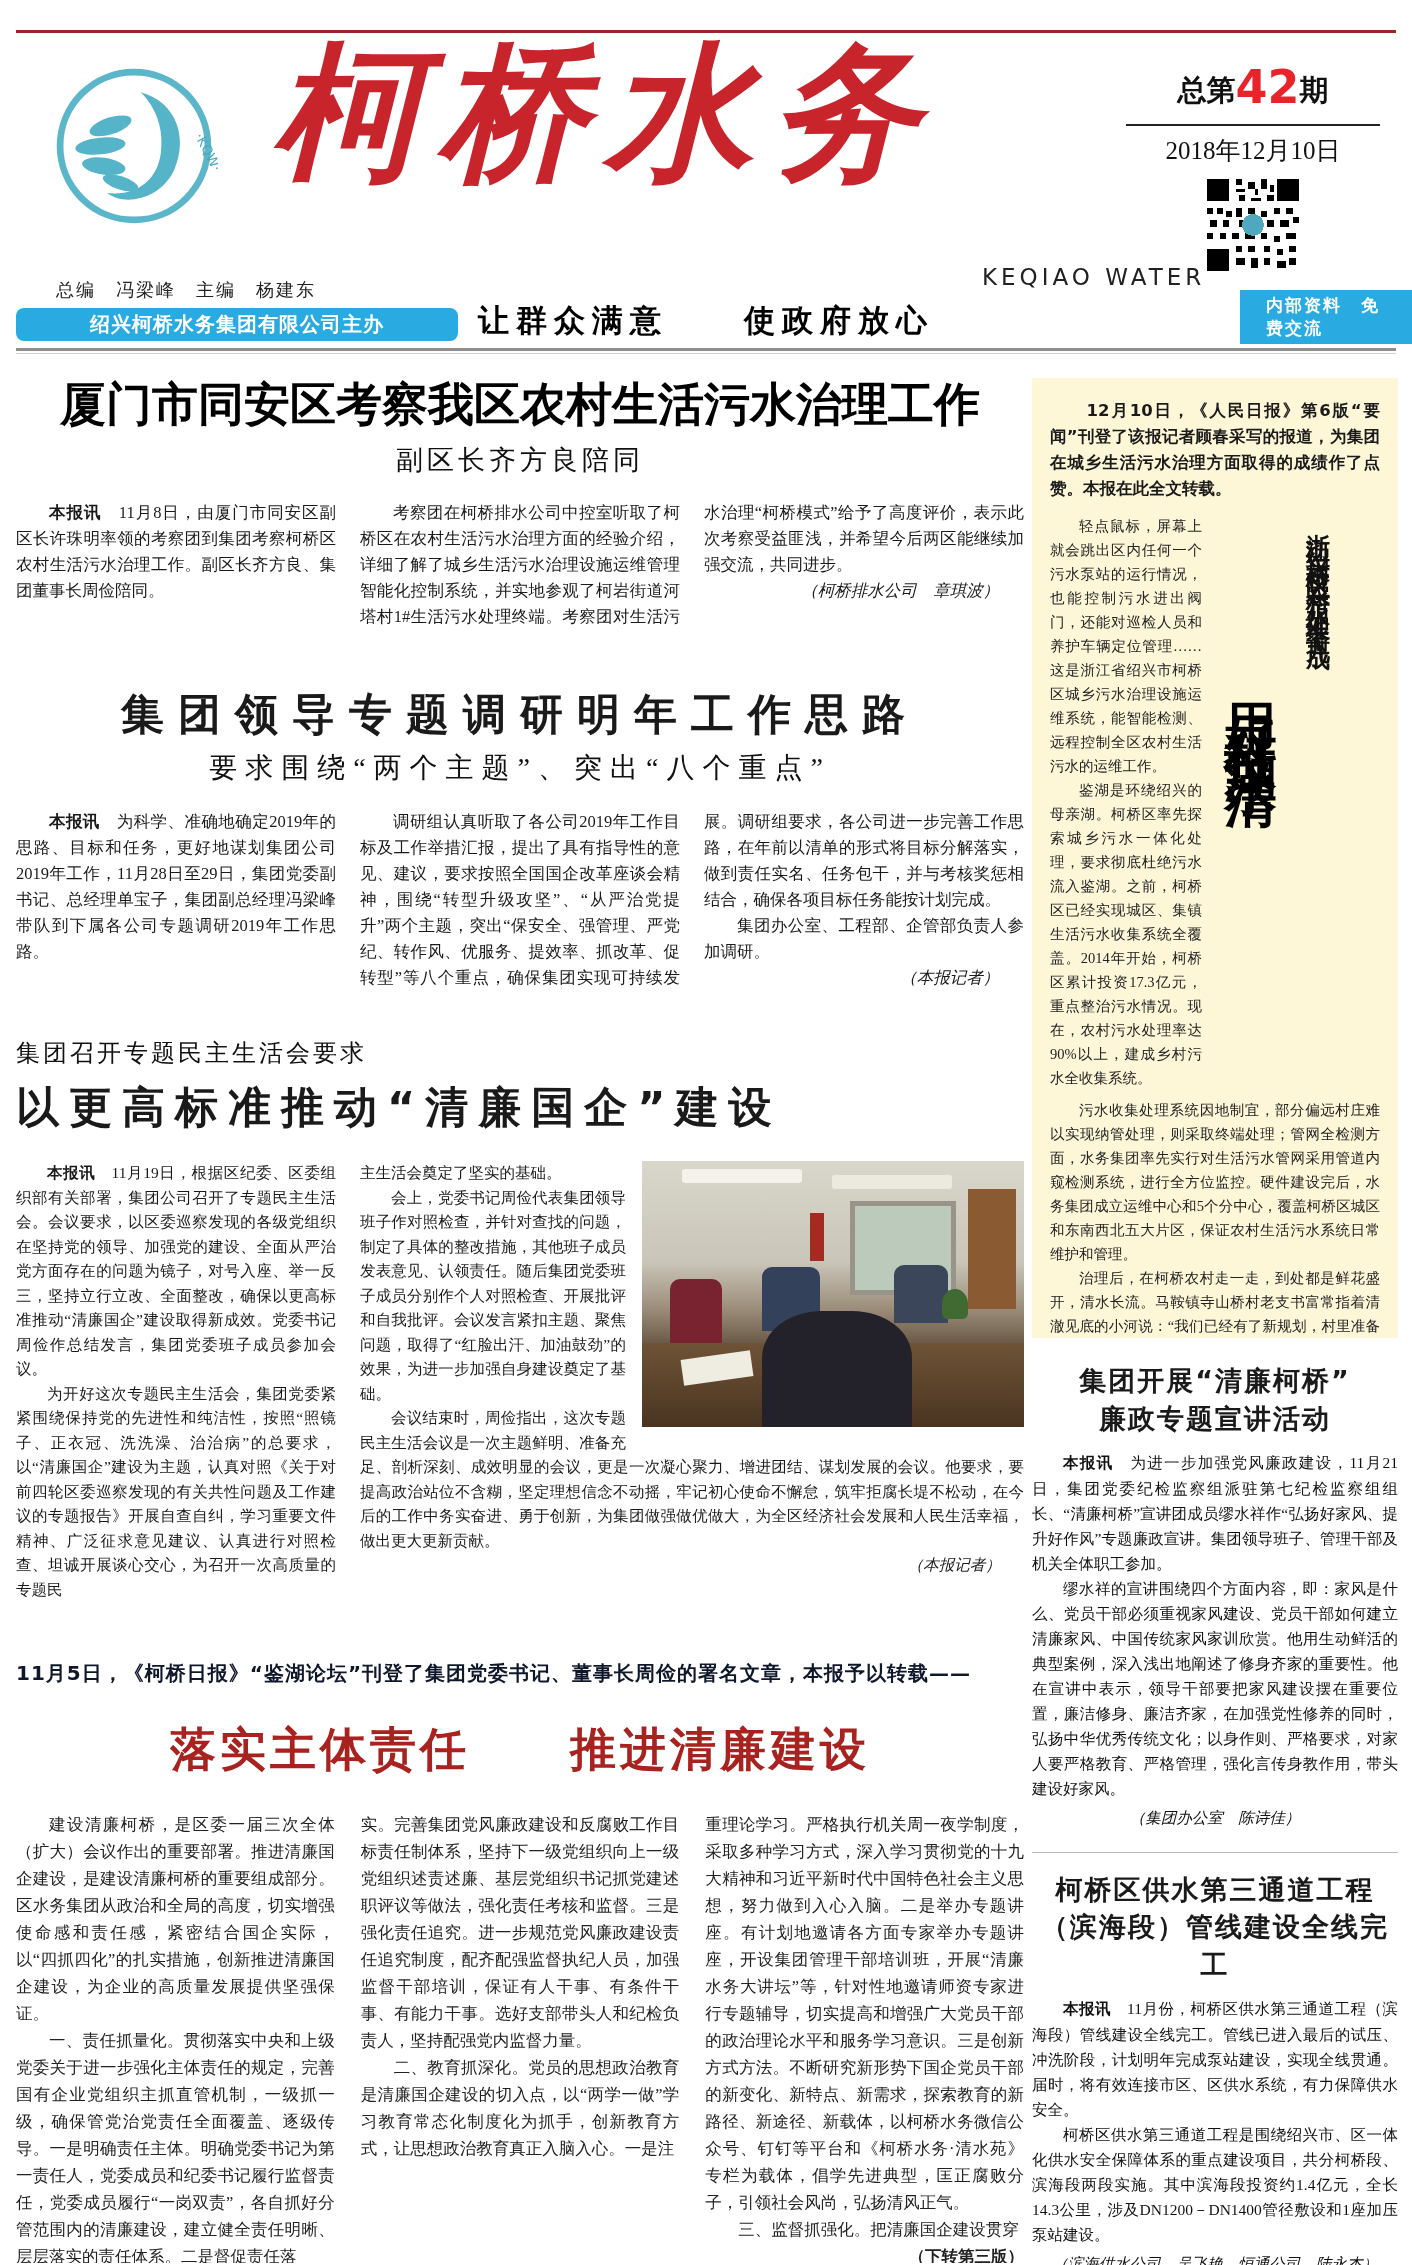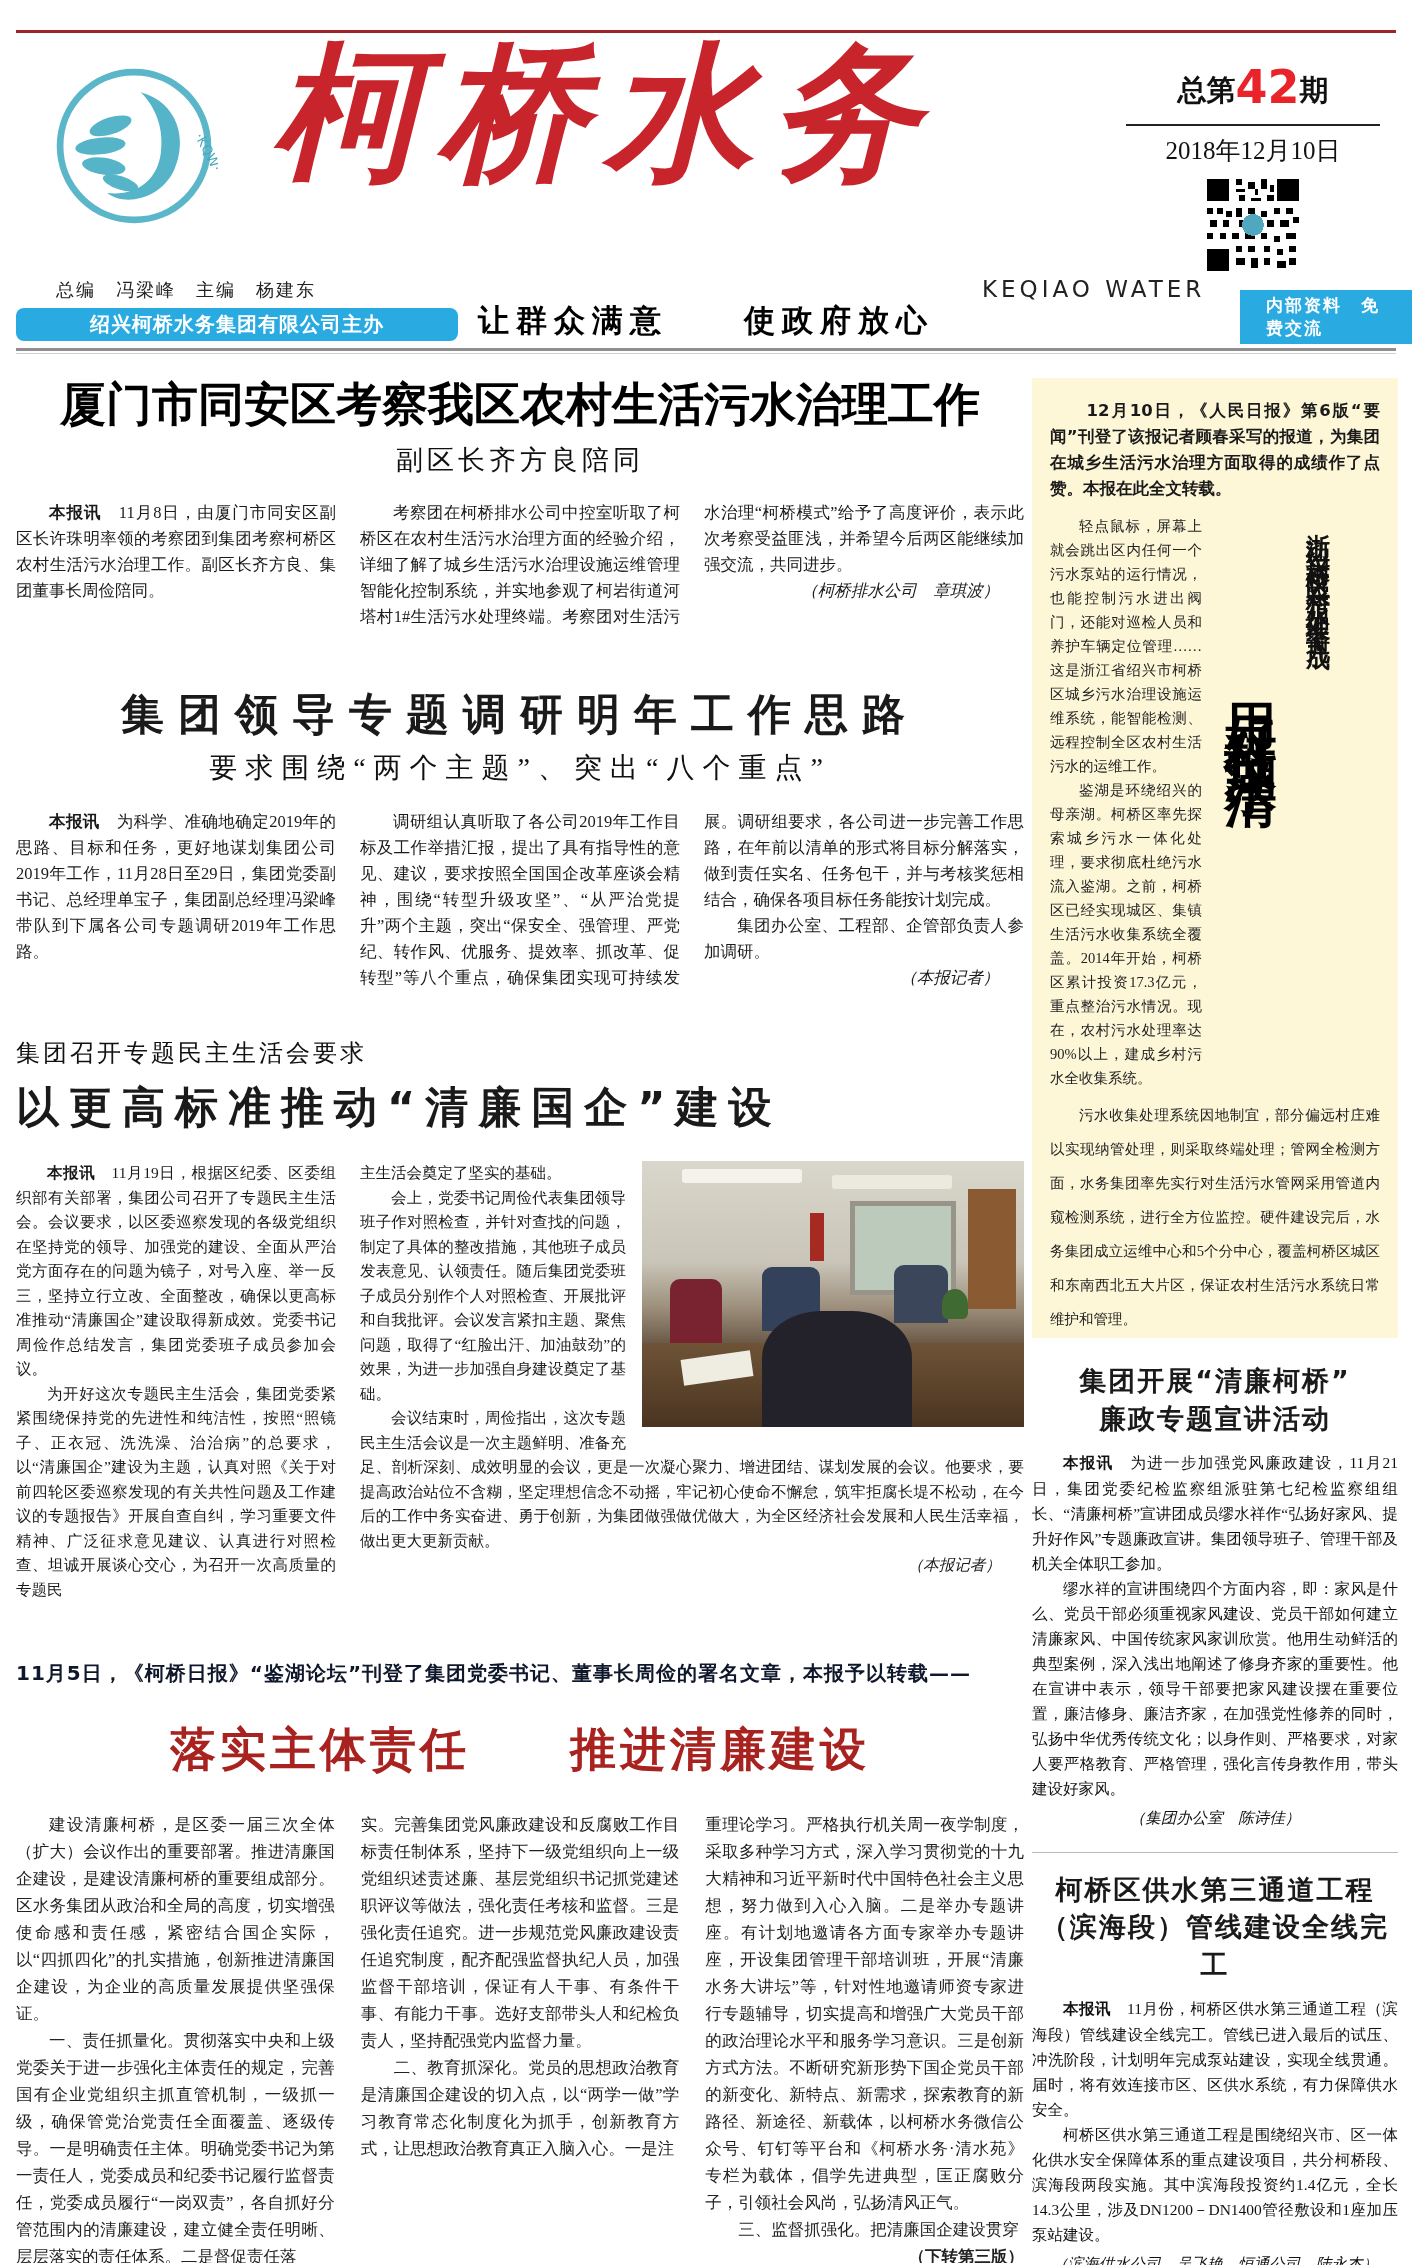--- a/index.html
+++ b/index.html
@@ -18,21 +18,21 @@
     font-size:148px;line-height:200px;color:#c8242c;text-align:center;
     letter-spacing:18px;white-space:nowrap;
   }
   .issue-box{position:absolute;left:1108px;top:60px;width:290px;text-align:center;}
   .issue-line{font-size:29px;color:#111;font-family:"DejaVu Sans","Liberation Sans",sans-serif;font-weight:bold;}
   .issue-line .num{color:#e8232a;font-size:46px;font-weight:bold;vertical-align:-3px;}
   .issue-rule{border:none;border-top:2px solid #222;margin:10px 18px 8px 18px;}
   .issue-date{font-size:25px;color:#111;font-family:Liberation Serif, serif;}
   .qr{width:92px;height:92px;margin:12px auto 0 auto;background:#fff;position:relative;}
   .editors{position:absolute;left:56px;top:278px;font-size:18px;letter-spacing:2px;color:#222;}
-  .en-title{position:absolute;left:982px;top:276px;font-size:23px;letter-spacing:4px;color:#222;
+  .en-title{position:absolute;left:982px;top:264px;font-size:23px;letter-spacing:4px;color:#222;
     font-family:"DejaVu Sans","Liberation Sans",sans-serif;}
   .badge{position:absolute;left:1240px;top:290px;background:#29abe2;color:#fff;
     font-size:17px;font-weight:bold;padding:4px 26px;letter-spacing:2px;
     font-family:"DejaVu Sans","Liberation Sans",sans-serif;}
   .pub-bar{position:absolute;left:16px;top:308px;width:442px;height:33px;background:#29abe2;color:#fff;
     font-size:20px;font-weight:bold;text-align:center;line-height:33px;letter-spacing:1px;
     font-family:"DejaVu Sans","Liberation Sans",sans-serif;border-radius:8px;}
   .slogan{position:absolute;left:478px;top:300px;font-size:31px;font-weight:900;color:#000;
     letter-spacing:7px;font-family:"DejaVu Sans","Liberation Sans",sans-serif;}
   .double-rule{position:absolute;left:16px;top:348px;width:1380px;height:2px;
@@ -84,21 +84,21 @@
   .sidebar{position:absolute;left:1032px;top:378px;width:366px;}
   .feature{background:#fdf7d8;padding:20px 18px 14px 18px;height:926px;overflow:hidden;}
   .feat-intro{font-size:16.5px;line-height:26px;font-weight:bold;text-align:justify;
      font-family:"DejaVu Sans","Liberation Sans",sans-serif;}
   .feat-row{display:flex;margin-top:12px;}
   .feat-bodycol{width:152px;font-size:14.5px;line-height:24px;text-align:justify;color:#222;}
   .feat-bighead{writing-mode:vertical-rl;font-size:52px;font-weight:900;letter-spacing:12px;
      font-family:"DejaVu Sans","Liberation Sans",sans-serif;margin:148px 6px 0 14px;color:#000;}
   .feat-subhead{writing-mode:vertical-rl;font-size:24px;letter-spacing:7px;font-weight:bold;
      font-family:"DejaVu Sans","Liberation Sans",sans-serif;margin:0 0 0 10px;color:#111;}
-  .feat-wide{font-size:14.5px;line-height:34px;text-align:justify;color:#222;margin-top:8px;}
+  .feat-wide{font-size:14.5px;line-height:24px;text-align:justify;color:#222;margin-top:8px;}
   .sb-art{margin-top:24px;}
   .sb-h{font-size:27px;font-weight:900;text-align:center;line-height:1.4;letter-spacing:2px;
      font-family:"DejaVu Sans","Liberation Sans",sans-serif;}
   .sb-body{font-size:15.5px;line-height:25px;text-align:justify;margin-top:12px;color:#111;}
   .sb-byline{text-align:center;font-size:15.5px;margin-top:4px;font-style:italic;}
   .sb-rule{border:none;border-top:1px solid #b9b9b9;margin:22px 0 18px 0;}
 </style>
 </head>
 <body>
 

